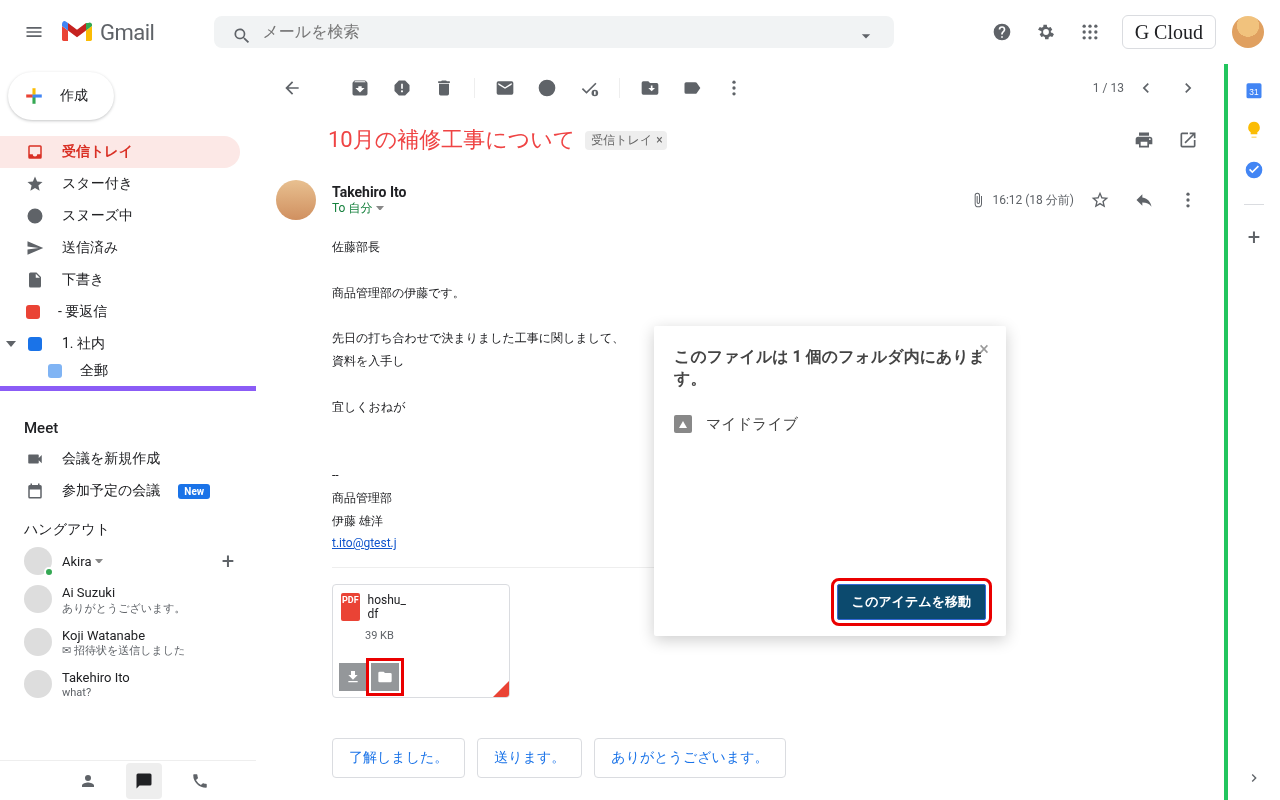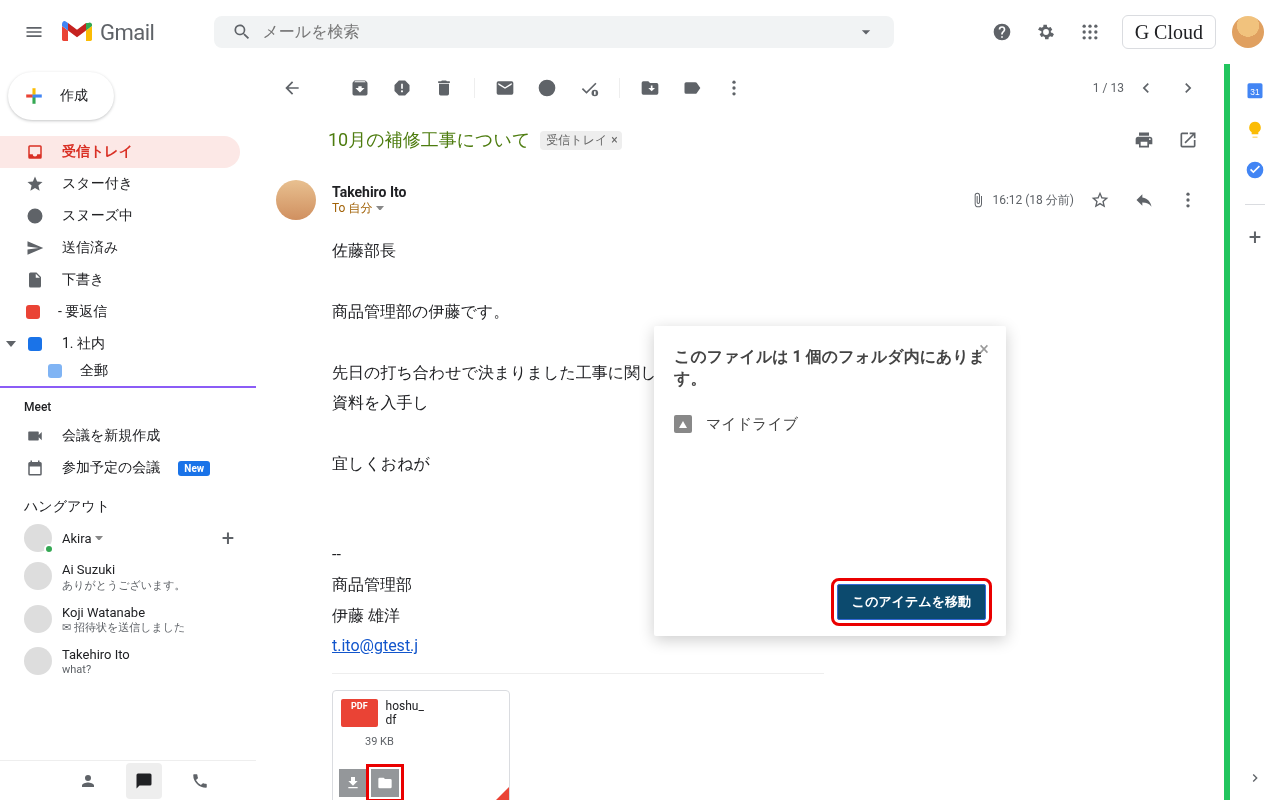--- a/index.html
+++ b/index.html
@@ -7,21 +7,21 @@
   body { display: flex; flex-direction: column; width: 1280px; height: 800px; }
 
   
   .header { height: 64px; display: flex; align-items: center; padding: 0 8px 0 10px; border-bottom: none; }
   .menu-btn { width: 48px; height: 48px; display:flex;align-items:center;justify-content:center;cursor:pointer;border-radius:50%; }
   .menu-btn svg, .icon-btn svg { width:20px;height:20px; fill:#5f6368; }
   .logo { display:flex;align-items:center;margin-left:4px; }
   .logo-img { width:30px;height:24px; }
   .logo-text { font-size:22px; color:#5f6368; margin-left:8px; letter-spacing:-0.5px; }
   .search-wrap { flex:none; margin-left:60px; }
-  .search { width:680px; height:32px; background:#f1f3f4; border-radius:8px; display:flex; align-items:center; padding:0 8px; }
+  .search { width:680px; height:32px; background:#f1f3f4; border-radius:8px; display:flex; padding:0 8px; }
   .search .icon-btn { width:40px;height:40px;display:flex;align-items:center;justify-content:center;border-radius:50%;cursor:pointer; }
   .search input { flex:1; border:none; background:transparent; font-size:16px; outline:none; color:#5f6368; }
   .search .caret { margin-left:auto; }
   .hdr-right { margin-left:auto; display:flex; align-items:center; gap:4px; padding-right:8px; }
   .icon-btn { width:40px;height:40px;display:flex;align-items:center;justify-content:center;border-radius:50%;cursor:pointer; }
   .gcloud-chip { border:1px solid #dadce0; border-radius:6px; height:34px; padding:0 12px; display:flex;align-items:center; font-family: 'Brush Script MT', cursive; font-size:20px; margin-left:8px;}
   .avatar { width:32px;height:32px;border-radius:50%;background:#f1c27d;margin-left:12px;overflow:hidden; background-image: radial-gradient(circle at 50% 30%, #f1c27d 40%, #e0a060 41%); }
 
   
   .main { display:flex; height: calc(100% - 64px); }
@@ -31,21 +31,21 @@
   .compose-plus { width:28px;height:28px; }
   .nav { }
   .nav-item { height:32px; border-top-right-radius:16px; border-bottom-right-radius:16px; display:flex; align-items:center; padding-left:26px; gap:18px; cursor:pointer; font-size:14px; color:#202124; margin-right:16px; }
   .nav-item.active { background:#fce8e6; color:#d93025; font-weight:700; }
   .nav-item.active svg { fill:#d93025; }
   .nav-item svg { width:18px;height:18px; fill:#5f6368; }
   .label-dot { width:14px;height:14px;border-radius:3px; transform: rotate(0deg); }
   .expander { display:flex;align-items:center; padding-left:6px; gap:4px; height:32px; cursor:pointer;}
   .expander-caret { width:10px; fill:#5f6368; }
 
-  .meet-hdr { font-size:12px; font-weight:500; padding:12px 0 6px 24px; border-top:2px solid #8b5cf6; margin-top:4px; }
+  .meet-hdr { font-size:15px; font-weight:500; padding:28px 0 6px 24px; border-top:5px solid #8b5cf6; margin-top:4px; }
   .meet-item { height:32px; display:flex;align-items:center; padding-left:26px; gap:18px; cursor:pointer; }
   .new-badge { background:#1a73e8; color:#fff; font-size:10px; font-weight:700; padding:2px 6px; border-radius:3px; }
 
   .hangout-hdr { font-size:14px; padding:14px 0 4px 24px; }
   .hangout-self { display:flex; align-items:center; padding:4px 16px 4px 24px; }
   .small-avatar { width:28px;height:28px;border-radius:50%;background:#ddd;position:relative; }
   .presence { width:10px;height:10px;border-radius:50%;background:#34a853;border:2px solid #fff;position:absolute;bottom:-2px;right:-2px; }
   .hangout-plus { margin-left:auto; width:24px;height:24px; color:#5f6368; font-size:22px; display:flex;align-items:center;justify-content:center;cursor:pointer;}
   .chat-item { display:flex; align-items:flex-start; padding:6px 16px 6px 24px; gap:10px; cursor:pointer; }
   .chat-item .small-avatar { flex:none; }
@@ -58,38 +58,38 @@
 
   
   .center { flex:1; display:flex; position:relative; }
   .content { flex:1; overflow:auto; padding:0 0 0 0; position:relative; }
   .toolbar { height:48px; display:flex; align-items:center; padding:8px 16px; gap:2px; }
   .toolbar .icon-btn { width:40px;height:40px; }
   .tb-sep { width:1px;height:20px;background:#eee;margin:0 8px; }
   .tb-right { margin-left:auto; display:flex; align-items:center; gap:2px; color:#5f6368; font-size:12px; }
 
   .msg-head { padding:8px 16px 8px 72px; display:flex; align-items:center; }
-  .subject { font-size:18px; color:#4d7c0f; }
+  .subject { font-size:22px; color:#ef4444; }
   .inbox-chip { margin-left:10px; background:#eee; color:#666; font-size:12px; padding:1px 4px 1px 6px; border-radius:4px; display:inline-flex;align-items:center; gap:4px; }
   .inbox-chip .x { cursor:pointer; }
   .head-right { margin-left:auto; display:flex; gap:4px; }
 
   .msg-meta { padding:12px 16px 12px 20px; display:flex; align-items:center; }
   .sender-avatar { width:40px;height:40px;border-radius:50%;background:#ddd;margin-right:16px; background-image:linear-gradient(#e8c090,#d09060); }
   .sender-name { font-weight:700; font-size:14px; }
-  .sender-to { font-size:12px; color:#a16207; display:flex;align-items:center;gap:4px; }
+  .sender-to { font-size:12px; color:#15803d; display:flex;align-items:center;gap:4px; }
   .meta-right { margin-left:auto; display:flex; align-items:center; gap:4px; color:#5f6368; font-size:12px; }
 
-  .msg-body { padding:4px 16px 12px 76px; font-size:16px; line-height:1.9; }
+  .msg-body { padding:4px 16px 12px 76px; font-size:12px; line-height:1.9; }
   .msg-body a { color:#1155cc; }
 
   .attach-sep { border-top:1px solid #eee; margin-left:76px; margin-right:400px; }
   .attachment { margin:16px 0 0 76px; width:178px; height:114px; border:1px solid #dadce0; border-radius:4px; position:relative; background:#fff; overflow:hidden; }
   .att-top { padding:8px; font-size:12px; display:flex; gap:8px; }
-  .pdf-badge { background:#ea4335;color:#fff;font-size:9px;font-weight:700;padding:2px 10px;border-radius:2px; }
+  .pdf-badge { background:#ea4335;color:#fff;font-size:9px;font-weight:700;padding:2px 1px;border-radius:2px; }
   .att-size { color:#5f6368; font-size:11px; padding-left:32px; }
   .att-actions { position:absolute; bottom:6px; left:6px; display:flex; gap:4px; }
   .att-btn { width:28px;height:28px;background:#5f6368aa;display:flex;align-items:center;justify-content:center;cursor:pointer; }
   .att-btn svg { fill:#fff; width:16px;height:16px;}
   .hl-red { outline:3px solid #ea0000; outline-offset:2px; }
   .att-corner { position:absolute; right:-1px; bottom:-1px; width:0;height:0;border-left:18px solid transparent;border-bottom:18px solid #ea4335; }
 
   .smart-replies { padding:40px 16px 16px 76px; display:flex; gap:12px; }
   .sr-chip { border:1px solid #dadce0; border-radius:4px; padding:10px 16px; color:#1a73e8; font-size:14px; cursor:pointer; }
 
@@ -98,21 +98,21 @@
   .pop-close { position:absolute; top:10px; right:10px; color:#999; font-size:18px; cursor:pointer; width:24px;height:24px;display:flex;align-items:center;justify-content:center;}
   .pop-title { font-size:16px; font-weight:700; color:#444; line-height:1.4; }
   .pop-loc { margin-top:24px; display:flex; align-items:center; gap:14px; color:#444; font-size:15px; }
   .drive-ico { width:18px;height:18px;background:#888; border-radius:2px; display:flex;align-items:center;justify-content:center; }
   .drive-ico::before { content:''; width:0;height:0;border-left:4px solid transparent;border-right:4px solid transparent;border-bottom:7px solid #fff; }
   .pop-actions { margin-top:150px; display:flex; justify-content:flex-end; }
   .pop-btn { background:#0c4a6e; color:#fff; border:1px solid #3367d6; padding:8px 14px; font-size:13px; font-weight:700; cursor:pointer; border-radius:2px;}
   .pop-btn.hl-red { outline-offset:3px; }
 
   
-  .sidepanel { width:56px; border-left:6px solid #22c55e; display:flex; flex-direction:column; align-items:center; padding-top:16px; gap:20px; }
+  .sidepanel { width:56px; border-left:4px solid #22c55e; display:flex; flex-direction:column; align-items:center; padding-top:16px; gap:20px; }
   .sp-icon { width:20px;height:20px; cursor:pointer; }
   .sp-sep { width:20px;height:1px;background:#dadce0; margin-top:4px;}
   .sp-plus { color:#5f6368; font-size:22px; cursor:pointer; }
   .sp-caret { margin-top:auto; margin-bottom:14px; cursor:pointer; }
 </style>
 </head>
 <body>
 
 <div class="header">
   <div class="menu-btn">

